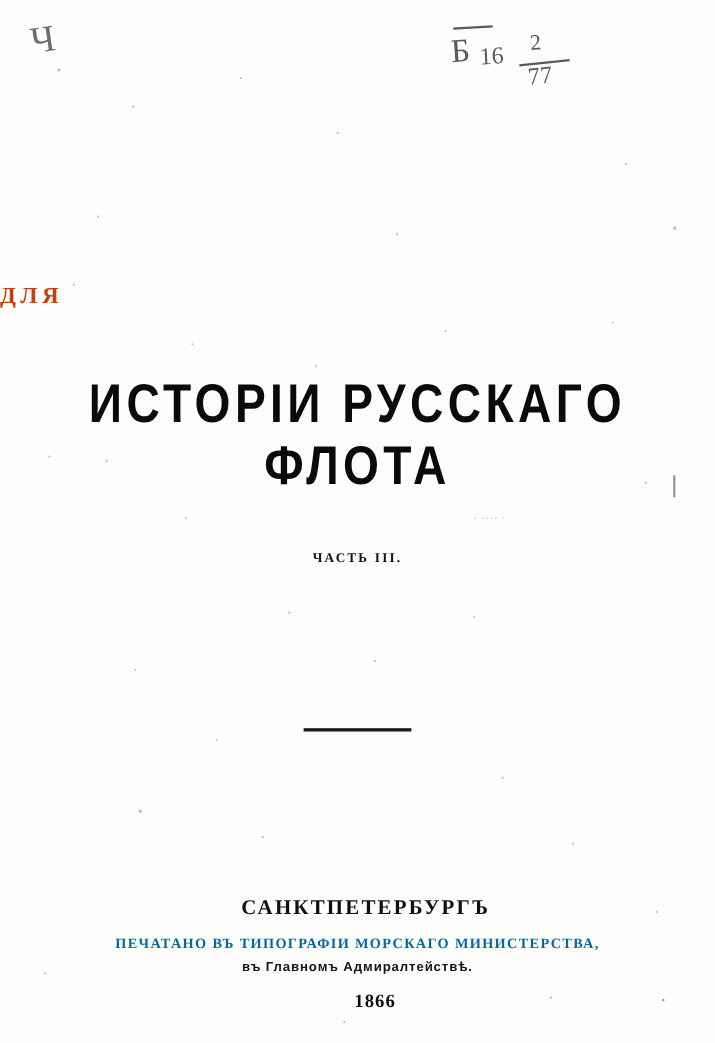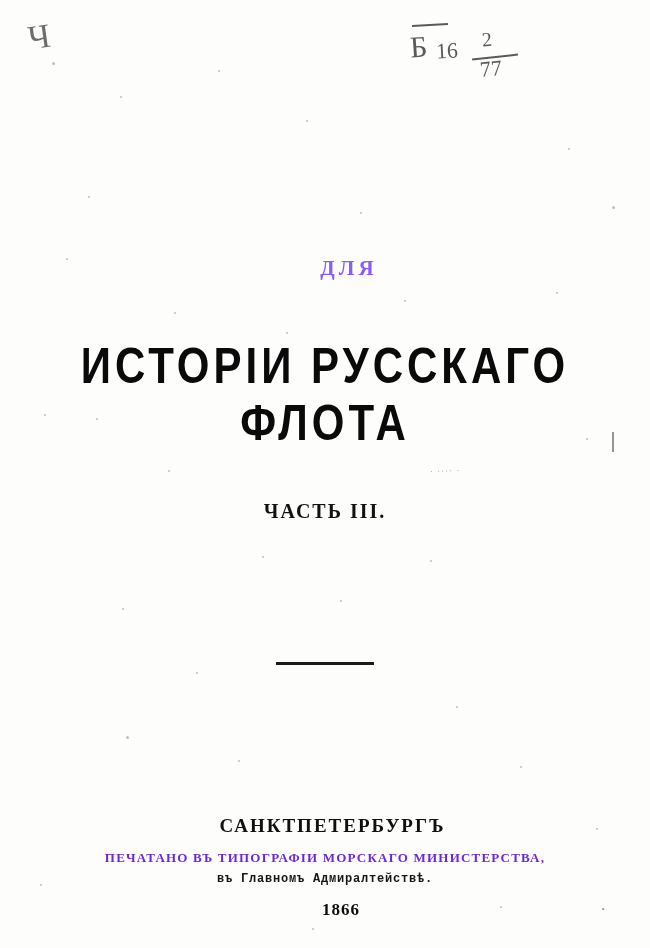--- a/index.html
+++ b/index.html
@@ -144,27 +144,25 @@
     font-weight: bold;
     font-size: 47px;
     letter-spacing: 5px;
     color: #0d0d0d;
   }
   .title-dlya {
     position: absolute;
     left: 0;
     right: 0;
     top: 256px;
-    text-align: center;
     font-family: "Liberation Serif", serif;
     font-weight: bold;
     font-size: 21px;
     letter-spacing: 4px;
-    color: #8b5cf6;
-    padding-left: 48px;
+    color: #c2410c;
   }
   .title-sub {
     position: absolute;
     left: 0;
     right: 0;
     top: 347px;
     text-align: center;
     font-family: "Liberation Sans", sans-serif;
     font-weight: bold;
     font-size: 42px;
@@ -173,21 +171,21 @@
     transform: scaleY(1.18);
   }
   .title-part {
     position: absolute;
     left: 0;
     right: 0;
     top: 500px;
     text-align: center;
     font-family: "Liberation Serif", serif;
     font-weight: bold;
-    font-size: 20px;
+    font-size: 12px;
     letter-spacing: 2px;
     color: #121212;
   }
 
   .rule {
     position: absolute;
     left: 50%;
     top: 662px;
     width: 98px;
     height: 3px;
@@ -212,29 +210,29 @@
   .imprint-line1 {
     position: absolute;
     left: 0;
     right: 0;
     top: 850px;
     text-align: center;
     font-family: "Liberation Serif", serif;
     font-weight: bold;
     font-size: 13px;
     letter-spacing: 1.2px;
-    color: #6d28d9;
+    color: #0369a1;
   }
   .imprint-line2 {
     position: absolute;
     left: 0;
     right: 0;
     top: 872px;
     text-align: center;
-    font-family: Liberation Mono, monospace;
+    font-family: Liberation Sans, sans-serif;
     font-weight: bold;
     font-size: 12px;
     letter-spacing: 0.8px;
     color: #161616;
   }
   .imprint-year {
     position: absolute;
     left: 0;
     right: 0;
     top: 900px;

